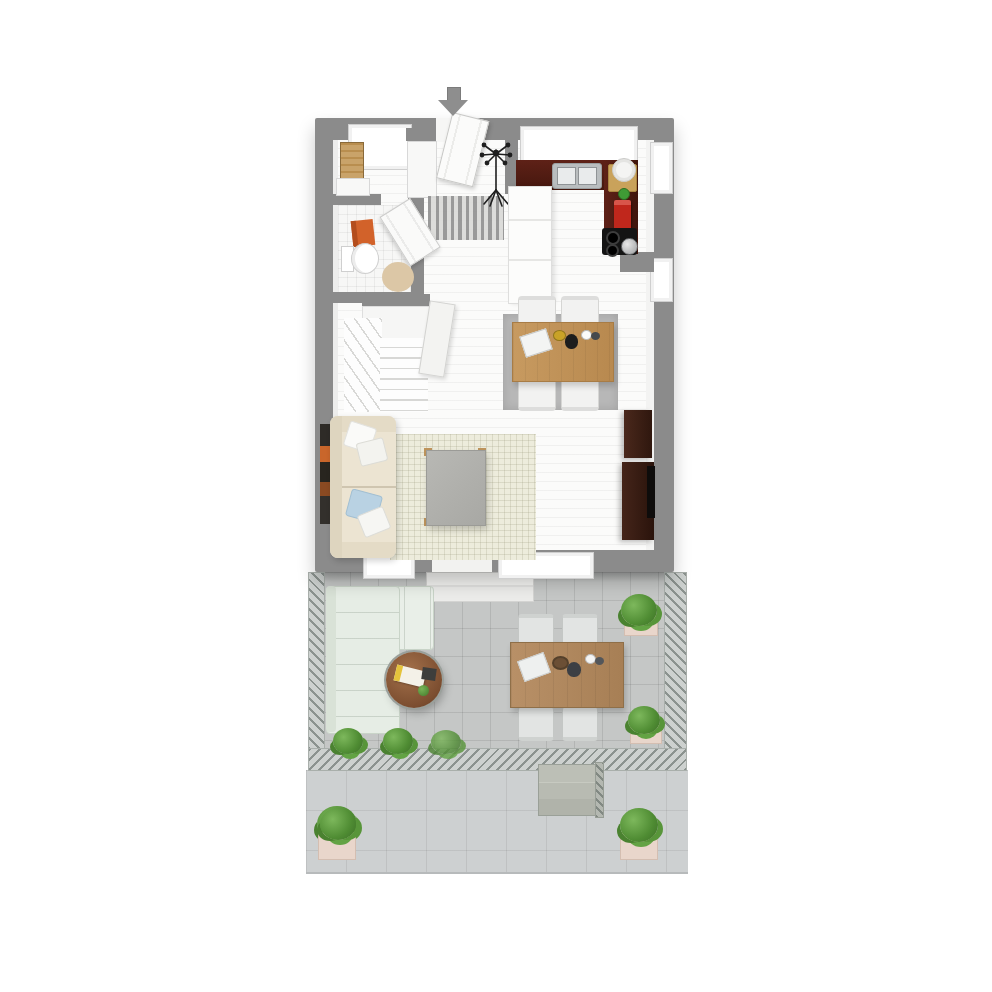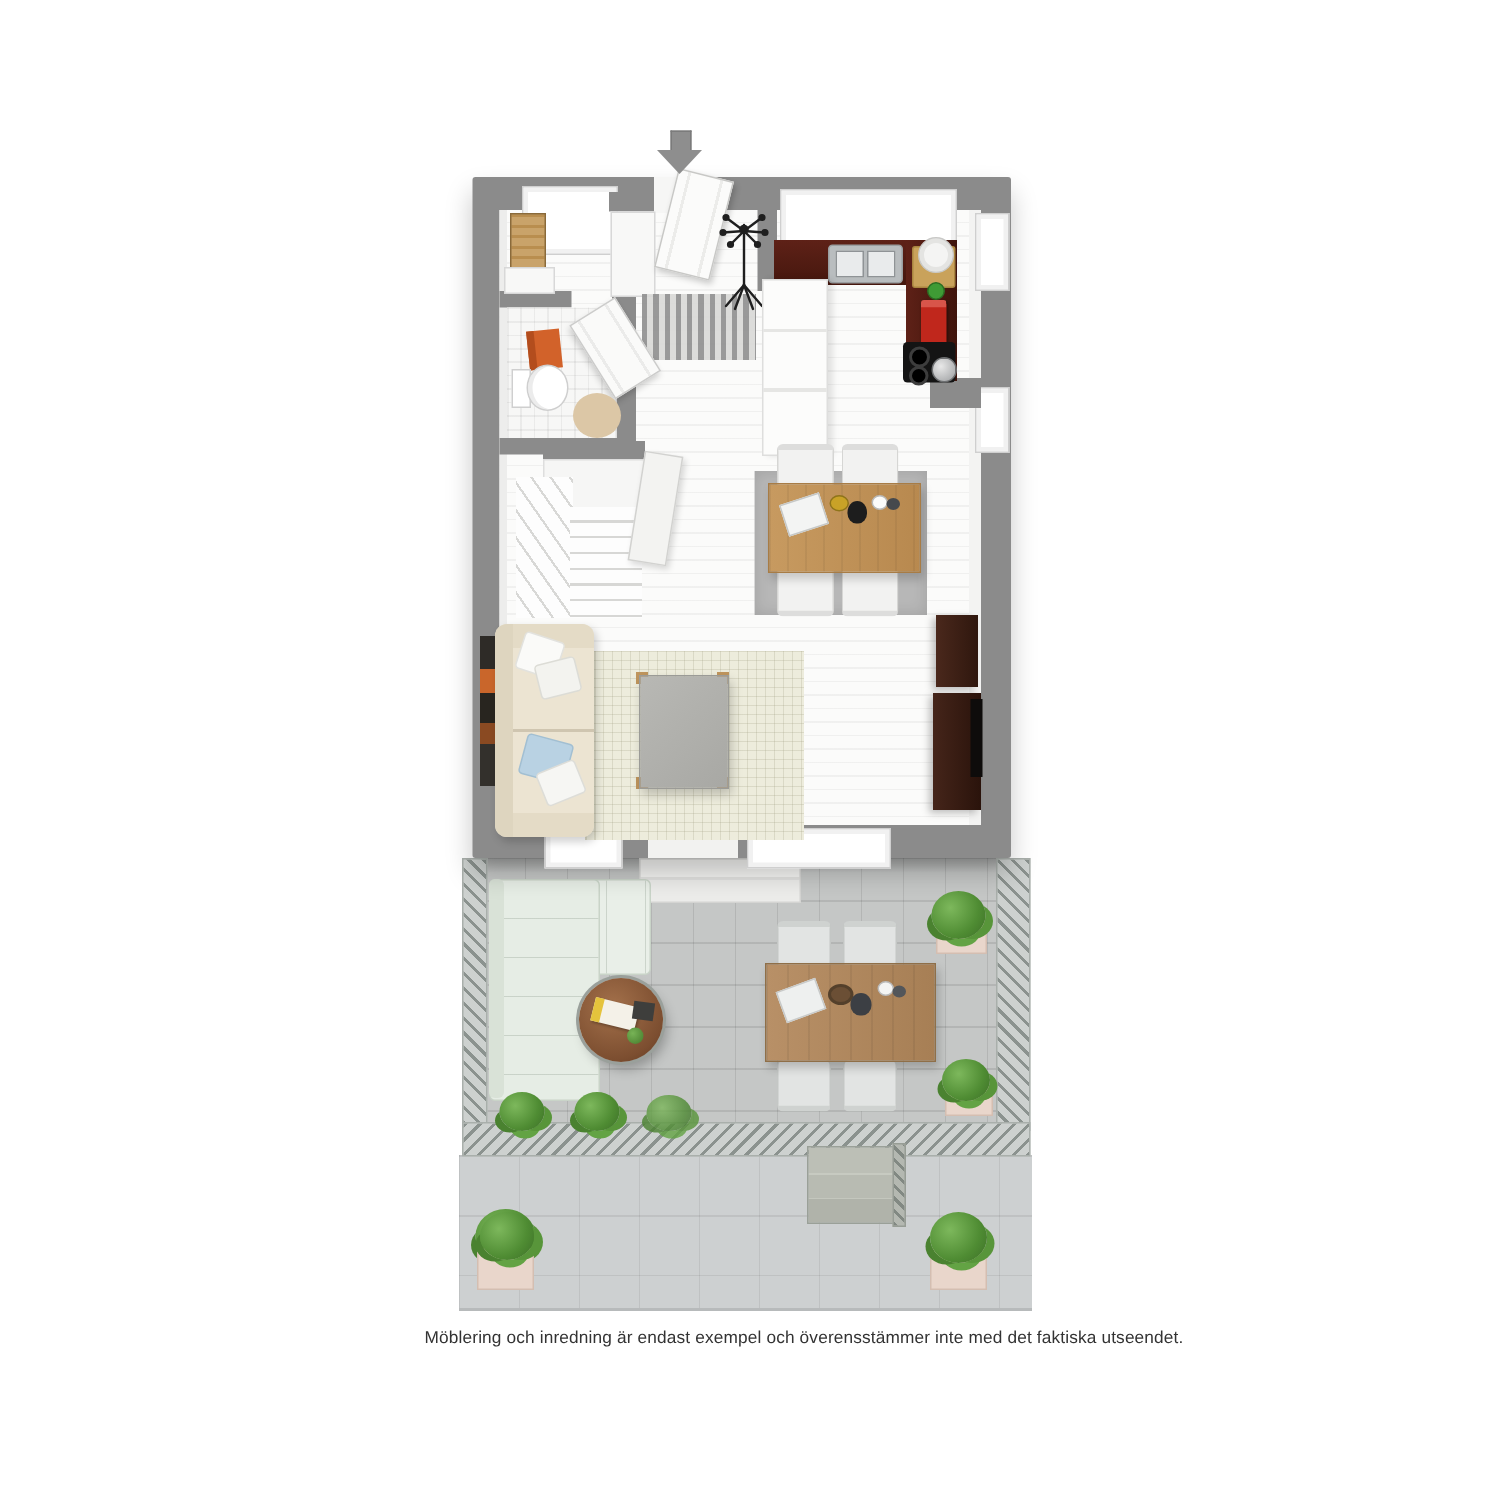--- a/index.html
+++ b/index.html
@@ -222,14 +222,13 @@
   <div class="abs" style="left:342px;top:542px;width:54px;height:16px;background:#e4dbc6;border-radius:0 0 8px 0;"></div>
   <div class="abs" style="left:342px;top:486px;width:54px;height:2px;background:rgba(120,105,75,0.25);"></div>
   <div class="abs" style="left:346px;top:424px;width:26px;height:24px;background:#fafaf8;border:1px solid #e2e2de;border-radius:3px;transform:rotate(18deg);"></div>
   <div class="abs" style="left:358px;top:440px;width:26px;height:22px;background:#f3f3ef;border:1px solid #dcdcd6;border-radius:3px;transform:rotate(-14deg);"></div>
   <div class="abs" style="left:348px;top:492px;width:30px;height:26px;background:#b9d2e3;border:1px solid #a2bfd2;border-radius:3px;transform:rotate(15deg);"></div>
   <div class="abs" style="left:360px;top:510px;width:26px;height:22px;background:#f6f6f3;border:1px solid #ddddd8;border-radius:3px;transform:rotate(-22deg);"></div>
 
   <div class="abs" style="left:447px;top:87px;width:12px;height:14px;background:#8e8e8e;border:1px solid #7b7b7b;border-bottom:none;"></div>
   <div class="abs" style="left:438px;top:100px;width:0;height:0;border-left:15px solid transparent;border-right:15px solid transparent;border-top:16px solid #8e8e8e;"></div>
 
-  <div class="abs caption" style="left:80px;top:886px;width:912px;text-align:center;">Möblering och inredning är endast exempel och överensstämmer inte med det faktiska utseendet.</div>
 </div>
 
 </body></html>

